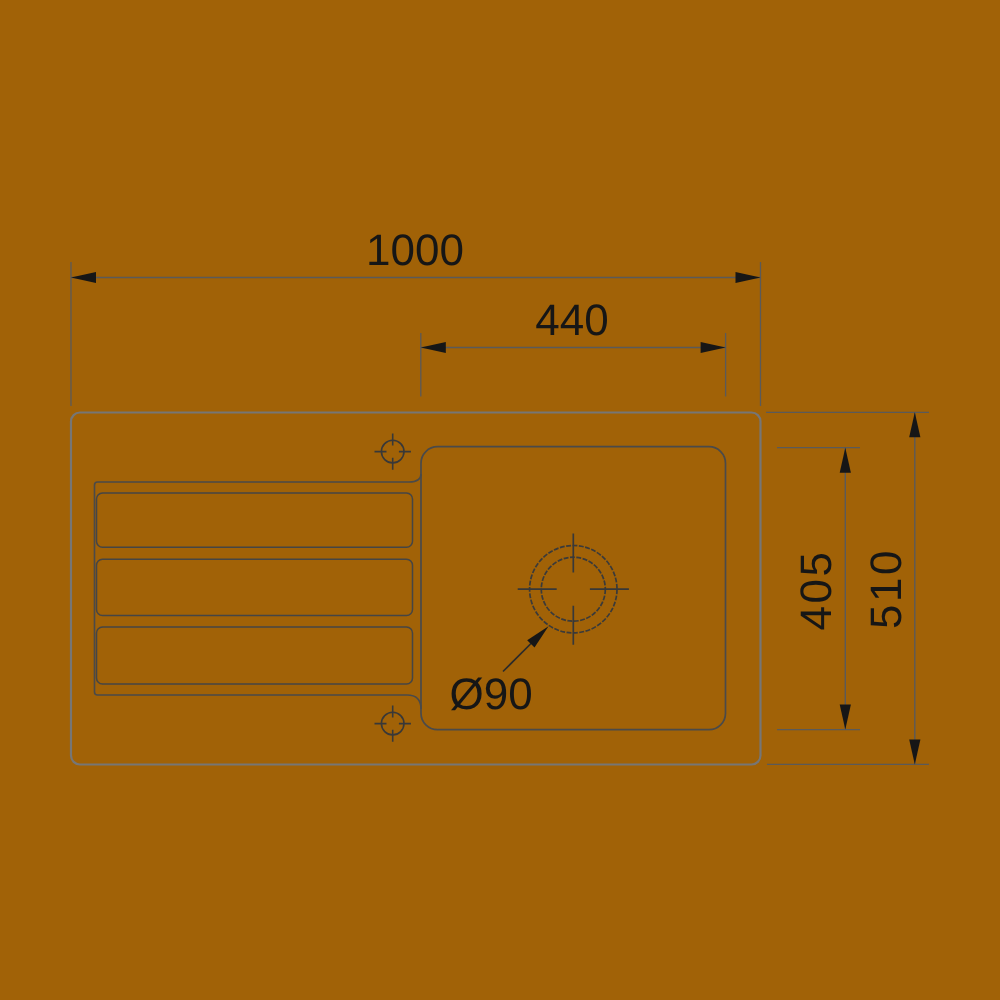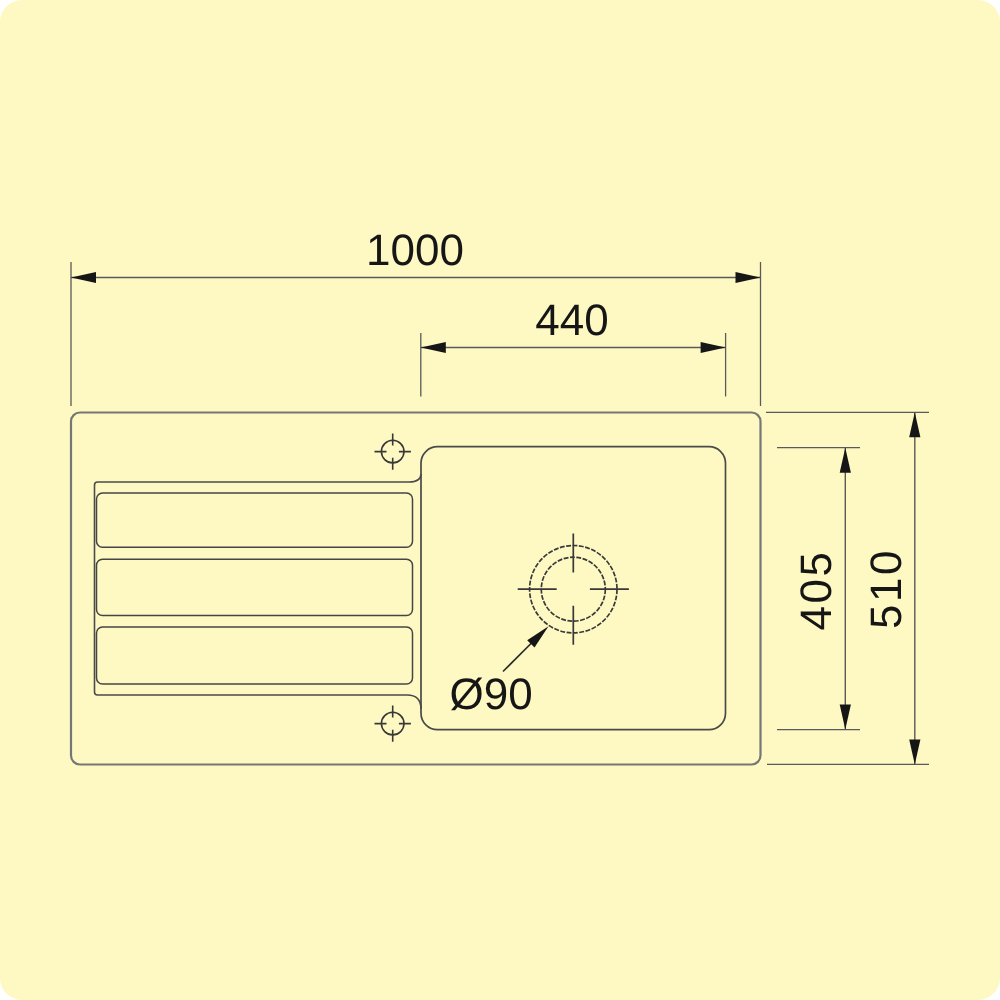--- a/index.html
+++ b/index.html
@@ -1,16 +1,16 @@
 <!DOCTYPE html>
 <html><head>
 <meta charset="utf-8">
 <style>
   html,body{margin:0;padding:0;background:#ffffff;}
-  .wrap{width:1000px;height:1000px;position:relative;background:#fef9c3;border-radius:22px;}
+  .wrap{width:1000px;height:1000px;position:relative;background:#a16207;}
   svg{position:absolute;top:0;left:0;}
   text{font-family:"Liberation Sans", sans-serif;fill:#161616;-webkit-font-smoothing:antialiased;text-rendering:geometricPrecision;}
 </style>
 </head>
 <body>
 <div class="wrap">
 <svg width="1000" height="1000" viewBox="0 0 1000 1000">
 
   <rect x="71" y="412.5" width="689.5" height="352" rx="9" ry="9" fill="none" stroke="#767676" stroke-width="2.2"></rect>
 

